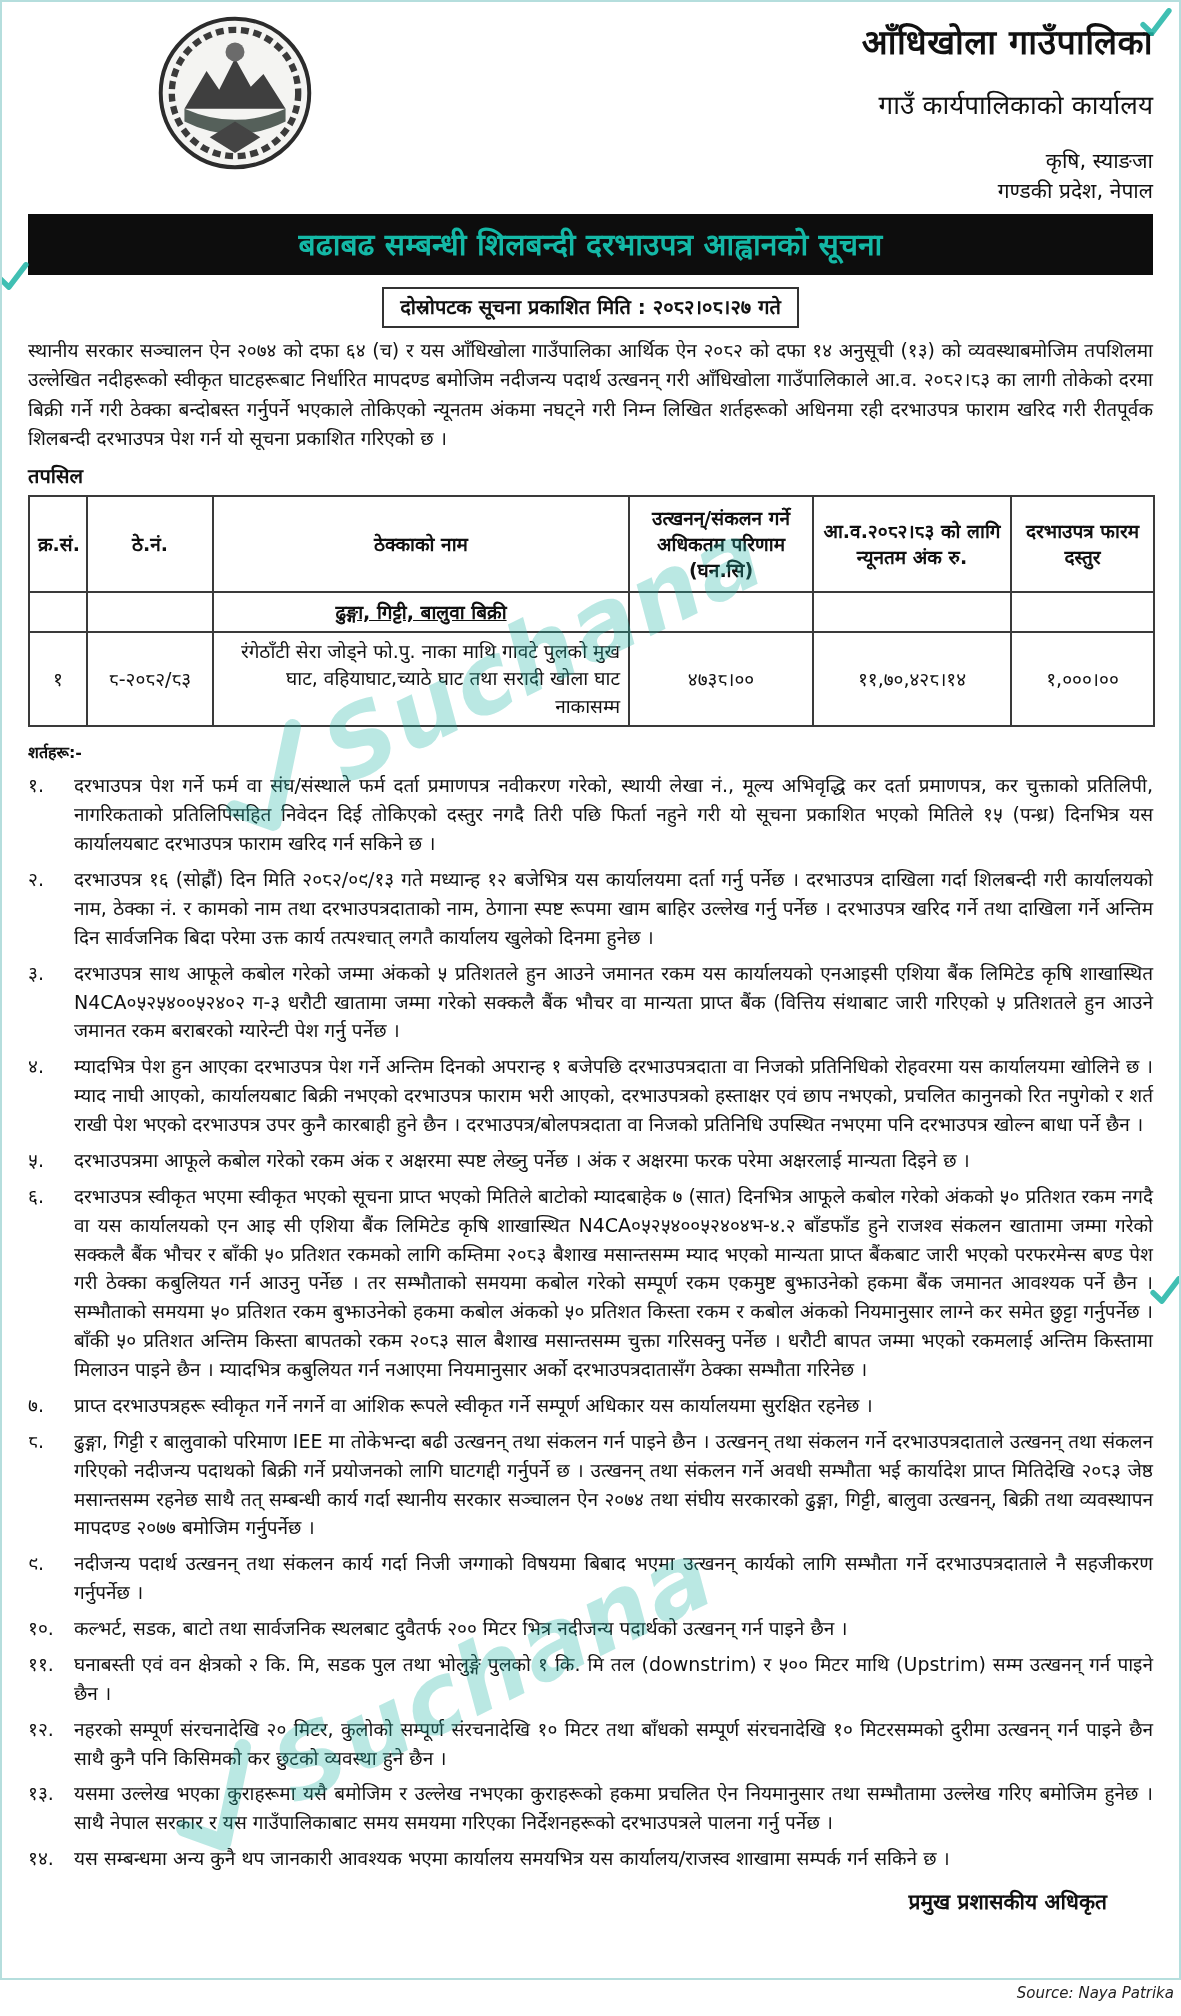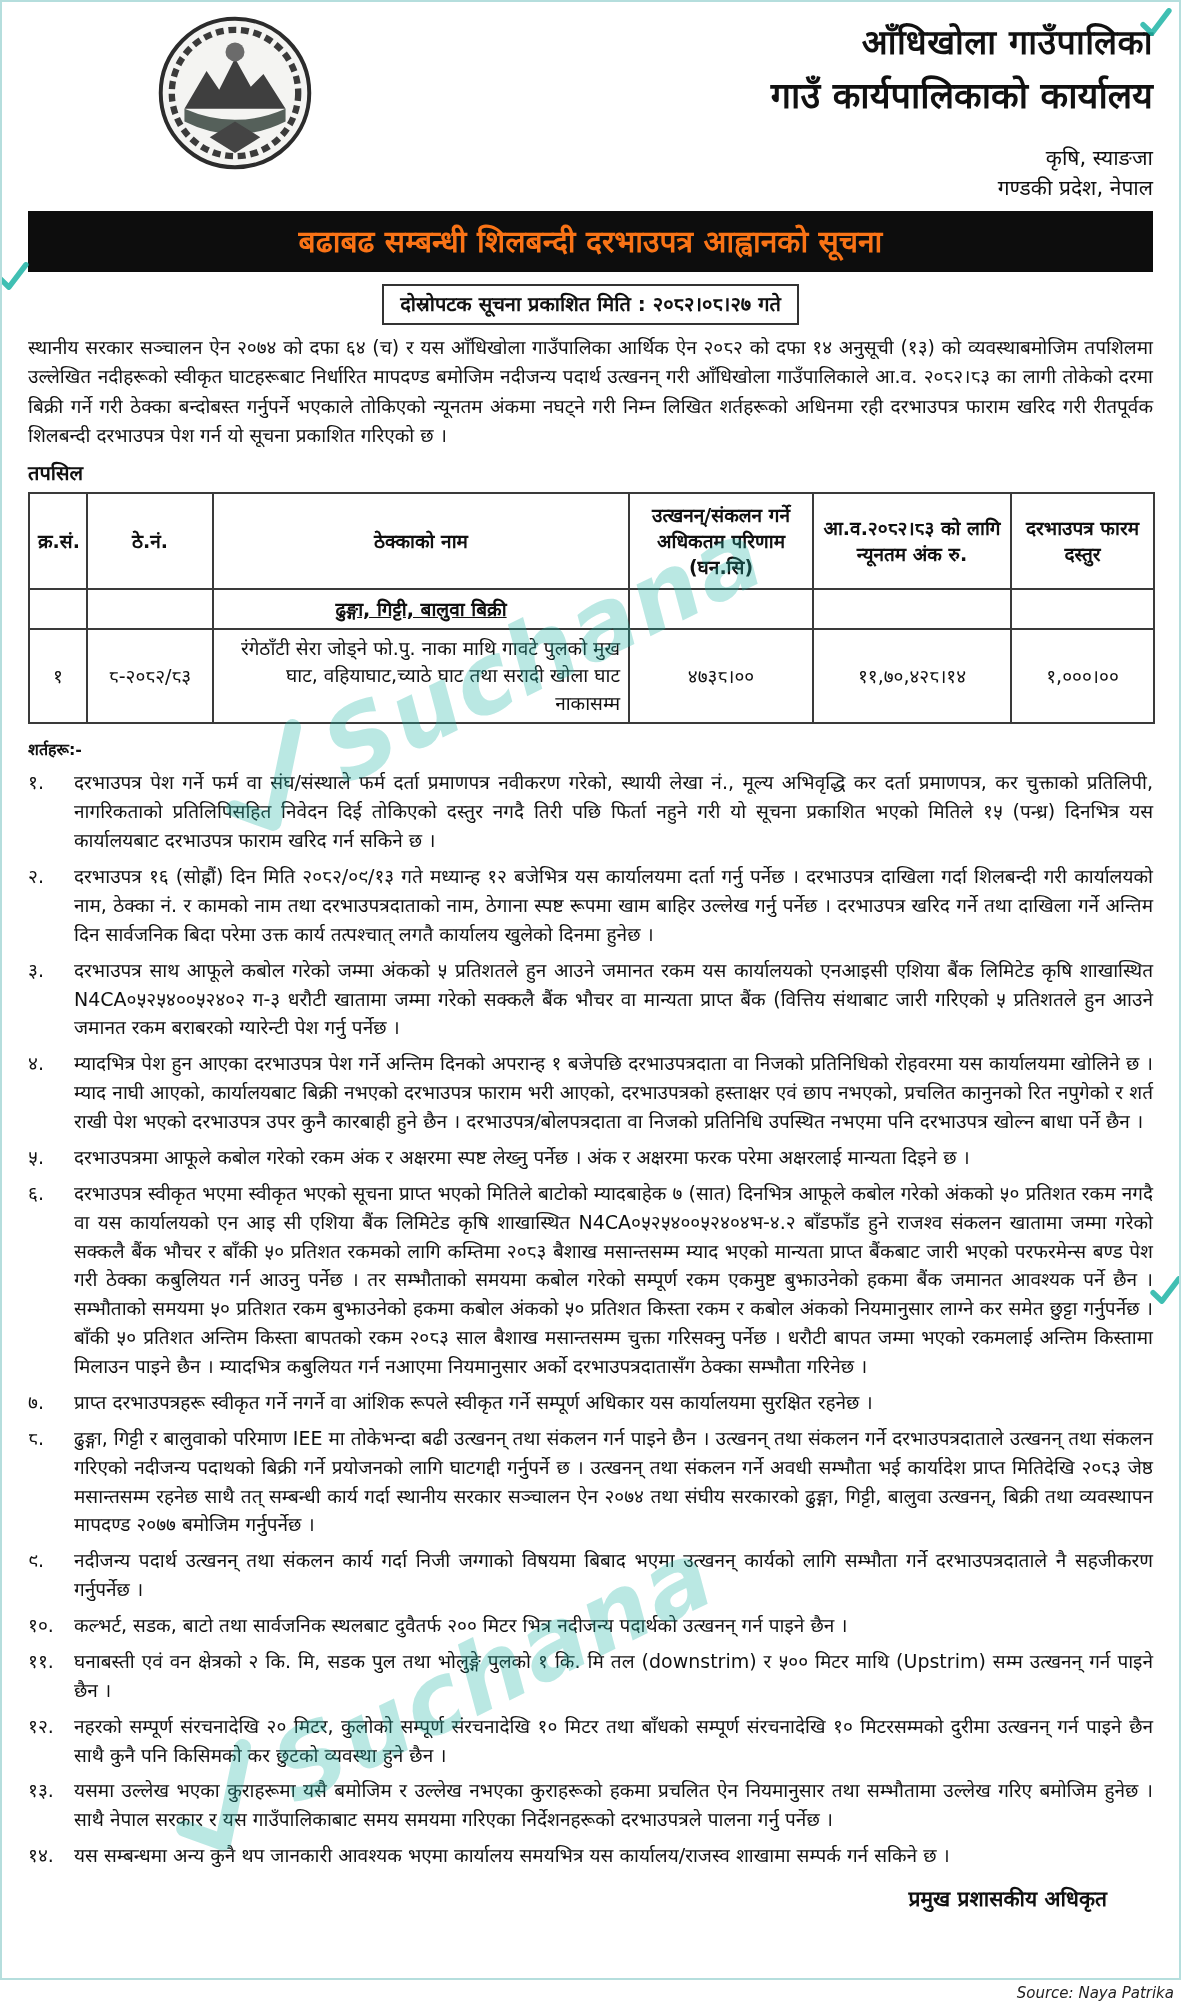--- a/index.html
+++ b/index.html
@@ -16,28 +16,28 @@
     min-height:1980px;
     border:2px solid #b5dedd;
     padding:10px 26px 30px 26px;
     overflow:hidden;
     background:#fff;
   }
   
   .header { position:relative; text-align:right; padding-top:6px; min-height:172px; }
   .logo { position:absolute; left:128px; top:2px; width:158px; height:158px; }
   .h-muni   { font-size:34px; font-weight:bold; letter-spacing:.5px; }
-  .h-office { font-size:36px; font-weight:bold; margin-top:6px; }
+  .h-office { font-size:26px; font-weight:normal; margin-top:22px; }
   .h-addr1  { font-size:21px; margin-top:24px; }
   .h-addr2  { font-size:21px; margin-top:2px; }
   
   .banner {
     margin-top:10px;
     background:#0d0d0d;
-    color:#f97316;
+    color:#14b8a6;
     text-align:center;
     font-size:30px;
     font-weight:bold;
     padding:9px 4px 11px;
   }
   
   .datebox-wrap { text-align:center; margin:12px 0 8px; }
   .datebox {
     display:inline-block;
     border:2px solid #333;

